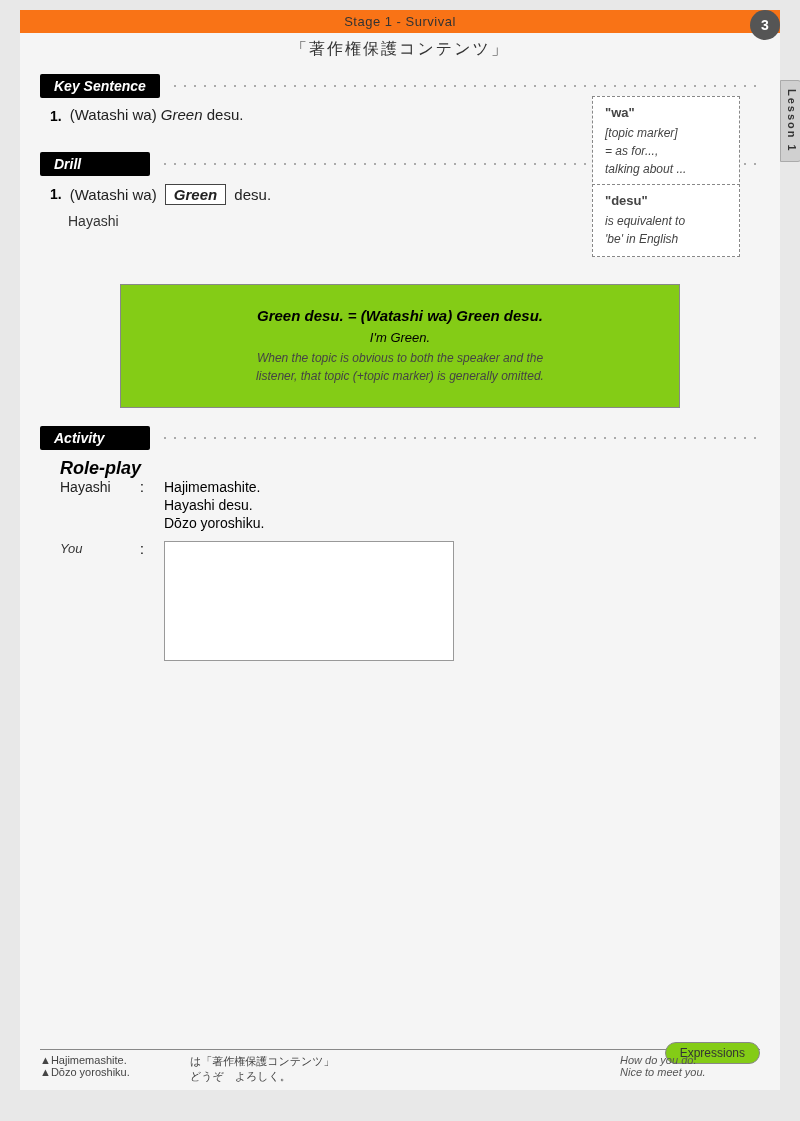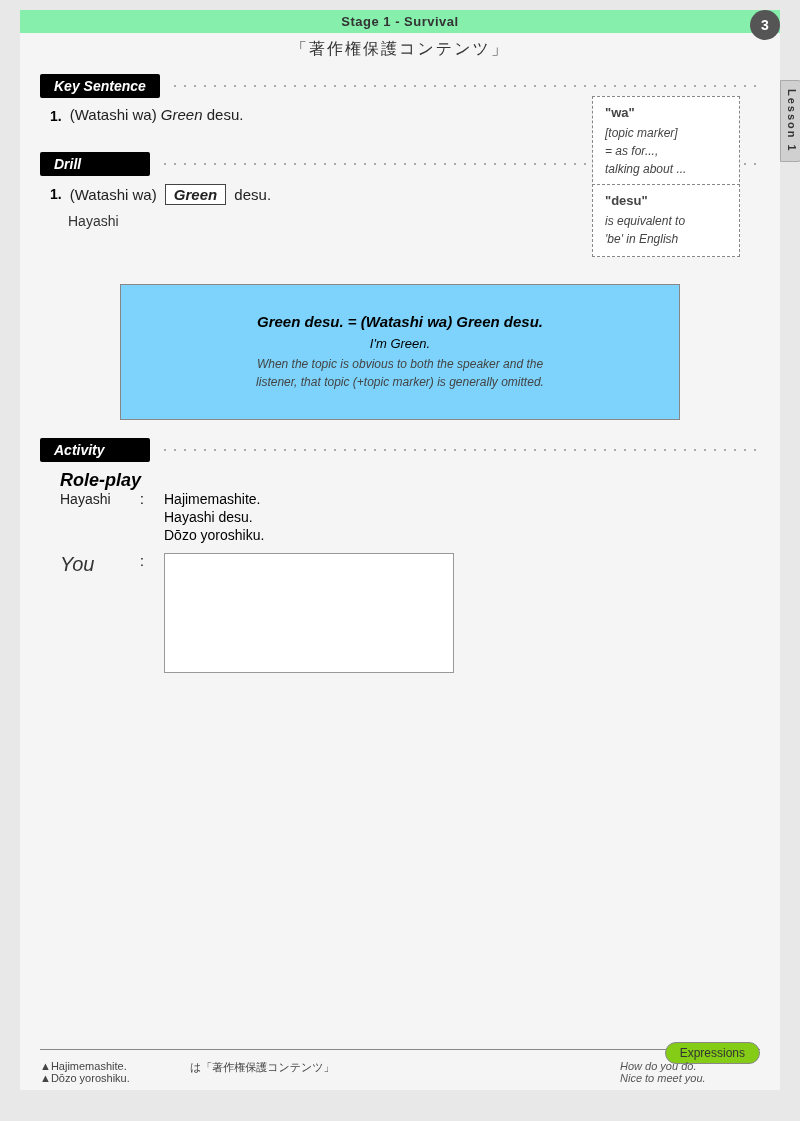--- a/index.html
+++ b/index.html
@@ -15,27 +15,26 @@
       background: #f5f5f5;
       width: 760px;
       min-height: 1080px;
       margin: 10px 20px;
       position: relative;
       padding: 0;
     }
 
     
     .header-bar {
-      background: #86efac;
+      background: #f97316;
       text-align: center;
       padding: 4px 0;
       font-size: 13px;
       color: #333;
       letter-spacing: 0.5px;
-      font-weight: bold;
     }
     .japanese-title {
       text-align: center;
       font-size: 16px;
       padding: 6px 0 4px 0;
       color: #333;
       letter-spacing: 2px;
     }
 
     
@@ -162,23 +161,23 @@
     }
     .drill-sub {
       margin-left: 28px;
       font-size: 14px;
       color: #333;
     }
 
     
     .grammar-box {
       border: 1.5px solid #888;
-      background: #7dd3fc;
+      background: #84cc16;
       margin: 18px 80px 18px 80px;
-      padding: 28px 16px;
+      padding: 22px 16px;
     }
     .grammar-box .g-title {
       font-style: italic;
       font-weight: bold;
       font-size: 15px;
       margin-bottom: 6px;
       text-align: center;
     }
     .grammar-box .g-subtitle {
       font-style: italic;
@@ -234,21 +233,21 @@
     .you-row {
       display: flex;
       align-items: flex-start;
       padding-left: 20px;
       margin-top: 8px;
     }
     .you-name {
       min-width: 80px;
       font-style: italic;
       color: #333;
-      font-size: 20px;
+      font-size: 13px;
     }
     .you-colon {
       margin-right: 10px;
       min-width: 14px;
       font-size: 14px;
     }
     .you-box {
       border: 1.5px solid #999;
       background: white;
       width: 290px;
@@ -407,19 +406,20 @@
 
   <div class="footer-line"></div>
   <div class="expressions-btn">Expressions</div>
   <div class="footer-notes">
     <div class="footer-left">
       <div>▲Hajimemashite.</div>
       <div>▲Dōzo yoroshiku.</div>
     </div>
     <div class="footer-center">
       <div>は「著作権保護コンテンツ」</div>
+      <div>どうぞ　よろしく。</div>
     </div>
     <div class="footer-right">
       <div><em>How do you do.</em></div>
       <div><em>Nice to meet you.</em></div>
     </div>
   </div>
 </div>
 
 </body></html>

